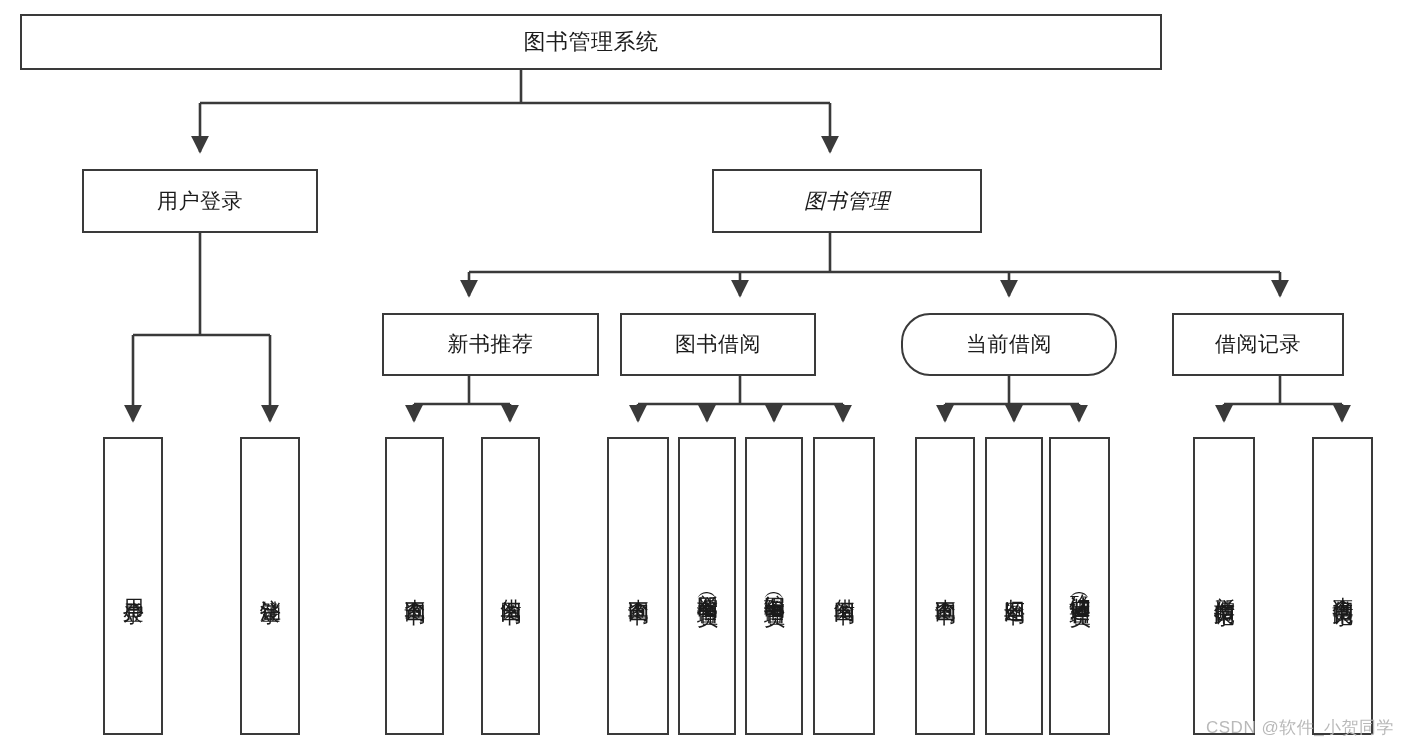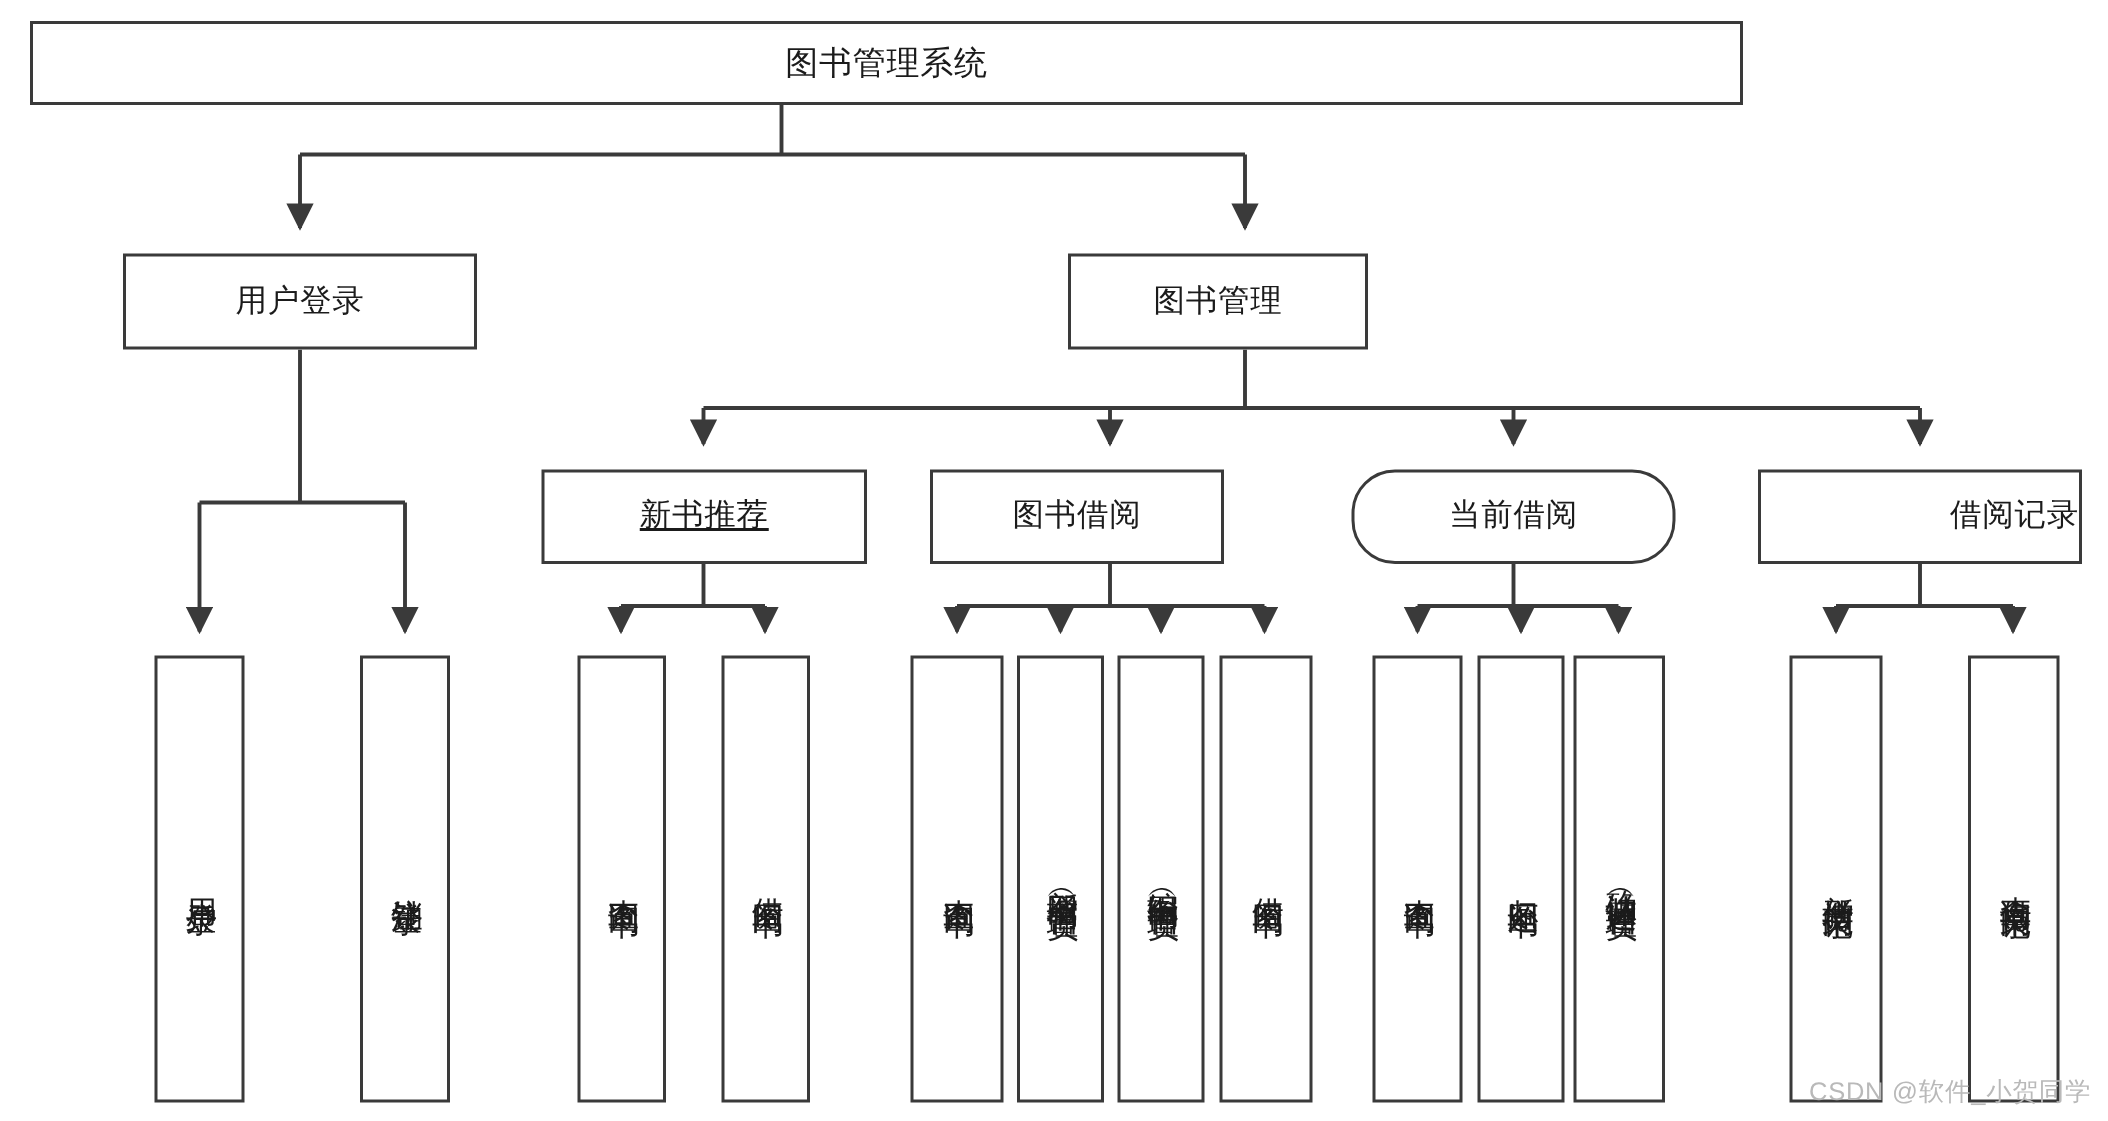--- a/index.html
+++ b/index.html
@@ -120,34 +120,34 @@
     </g>
   </svg>
 
   <div class="node horiz root" style="left:20px; top:14px; width:1142px; height:56px;">
     <span class="label">图书管理系统</span>
   </div>
 
   <div class="node horiz" style="left:82px; top:169px; width:236px; height:64px;">
     <span class="label">用户登录</span>
   </div>
-  <div class="node horiz" style="left:712px; top:169px; width:200px; height:64px;">
+  <div class="node horiz" style="left:712px; top:169px; width:270px; height:64px;font-style:italic;">
     <span class="label">图书管理</span>
   </div>
 
-  <div class="node horiz" style="left:361px; top:313px; width:217px; height:63px;text-decoration:underline;">
+  <div class="node horiz" style="left:382px; top:313px; width:217px; height:63px;">
     <span class="label">新书推荐</span>
   </div>
   <div class="node horiz" style="left:620px; top:313px; width:196px; height:63px;">
     <span class="label">图书借阅</span>
   </div>
   <div class="node horiz" style="left:901px; top:313px; width:216px; height:63px;border-radius:29px;">
     <span class="label">当前借阅</span>
   </div>
-  <div class="node horiz" style="left:1172px; top:313px; width:216px; height:63px;justify-content:flex-end;">
+  <div class="node horiz" style="left:1172px; top:313px; width:172px; height:63px;">
     <span class="label">借阅记录</span>
   </div>
 
   <div class="node vert" style="left:103px; top:437px; width:60px; height:298px;">
     <span class="label">用户登录</span>
   </div>
   <div class="node vert" style="left:240px; top:437px; width:60px; height:298px;">
     <span class="label">注销登录</span>
   </div>
 

